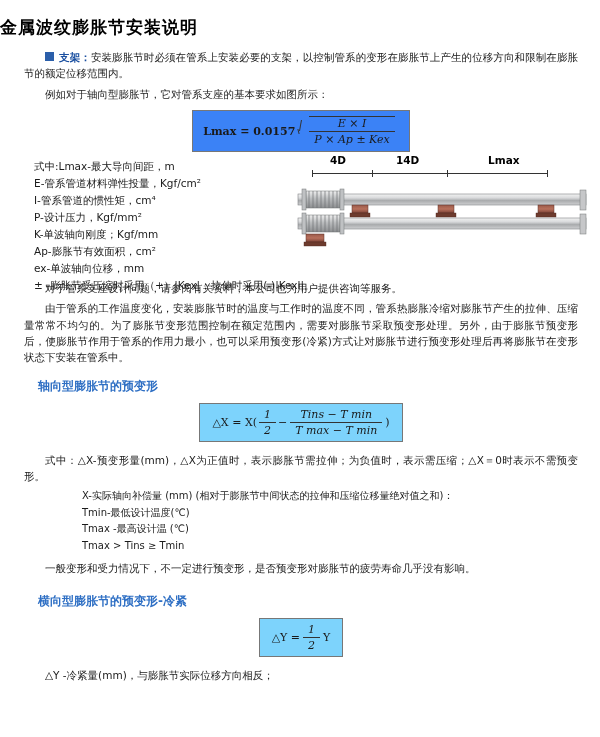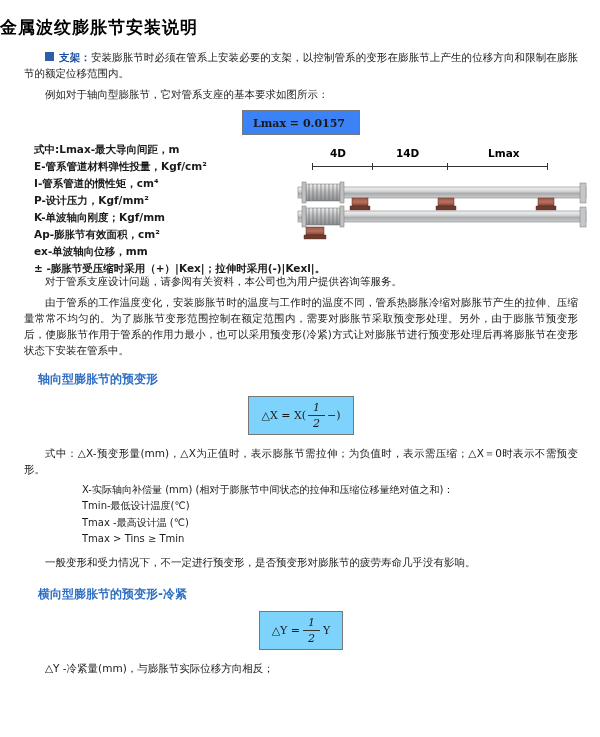--- a/index.html
+++ b/index.html
@@ -125,23 +125,22 @@
   }
   .frac .den {
     display: block;
     padding: 1px 5px 0 5px;
     line-height: 1.2;
   }
   .frac-noline {
     border-top: none;
   }
   .legend-list {
-    margin: 4px 0 20px 0;
+    margin: 4px 0 10px 0;
     padding-left: 10px;
-    font-weight: bold;
   }
   .legend-list li {
     list-style: none;
     line-height: 1.62;
     font-size: 10.5px;
   }
   .fig-wrap {
     position: relative;
     height: 118px;
     margin-top: -150px;
@@ -213,21 +212,21 @@
   <div class="content">
 
     <p class="para indent sec-head-line">
       <span class="sq"></span><span style="color:#1a4fa0;font-weight:bold;">支架：</span><span>安装膨胀节时必须在管系上安装必要的支架，以控制管系的变形在膨胀节上产生的位移方向和限制在膨胀节的额定位移范围内。</span>
     </p>
 
     <p class="para indent">例如对于轴向型膨胀节，它对管系支座的基本要求如图所示：</p>
 
     <div class="formula-box">
       <span class="formula-inner">
-        <span class="fml-lhs">Lmax = 0.0157</span>
+        <span class="fml-lhs">Lmax = 0.0157</span><span class="sqrt"><span class="frac"><span class="num">E × I</span><span class="den">P × Ap ± Kex</span></span></span>
       </span>
     </div>
 
     <ul class="legend-list">
       <li>式中:Lmax-最大导向间距，m</li>
       <li>E-管系管道材料弹性投量，Kgf/cm²</li>
       <li>I-管系管道的惯性矩，cm⁴</li>
       <li>P-设计压力，Kgf/mm²</li>
       <li>K-单波轴向刚度；Kgf/mm</li>
       <li>Ap-膨胀节有效面积，cm²</li>
@@ -326,21 +325,21 @@
     </div>
 
     <p class="para indent">对于管系支座设计问题，请参阅有关资料，本公司也为用户提供咨询等服务。</p>
 
     <p class="para indent">由于管系的工作温度变化，安装膨胀节时的温度与工作时的温度不同，管系热膨胀冷缩对膨胀节产生的拉伸、压缩量常常不均匀的。为了膨胀节变形范围控制在额定范围内，需要对膨胀节采取预变形处理。另外，由于膨胀节预变形后，使膨胀节作用于管系的作用力最小，也可以采用预变形(冷紧)方式让对膨胀节进行预变形处理后再将膨胀节在变形状态下安装在管系中。</p>
 
     <div class="sub-head">轴向型膨胀节的预变形</div>
 
     <div class="formula-center">
       <span class="eq-box">
-        <span>△X = X(</span><span class="frac frac-noline" style="margin:0 2px;"><span class="num">1</span><span class="den">2</span></span><span>−</span><span>)</span>
+        <span>△X = X(</span><span class="frac frac-noline" style="margin:0 2px;"><span class="num">1</span><span class="den">2</span></span><span>−</span><span class="frac frac-noline ital" style="margin:0 3px;"><span class="num">Tins − T min</span><span class="den">T max − T min</span></span><span>)</span>
       </span>
     </div>
 
     <p class="para indent">式中：△X-预变形量(mm)，△X为正值时，表示膨胀节需拉伸；为负值时，表示需压缩；△X＝0时表示不需预变形。</p>
 
     <div class="note-list">
       <div>X-实际轴向补偿量 (mm) (相对于膨胀节中间状态的拉伸和压缩位移量绝对值之和)：</div>
       <div>Tmin-最低设计温度(℃)</div>
       <div>Tmax -最高设计温 (℃)</div>
       <div>Tmax &gt; Tins ≥ Tmin</div>

